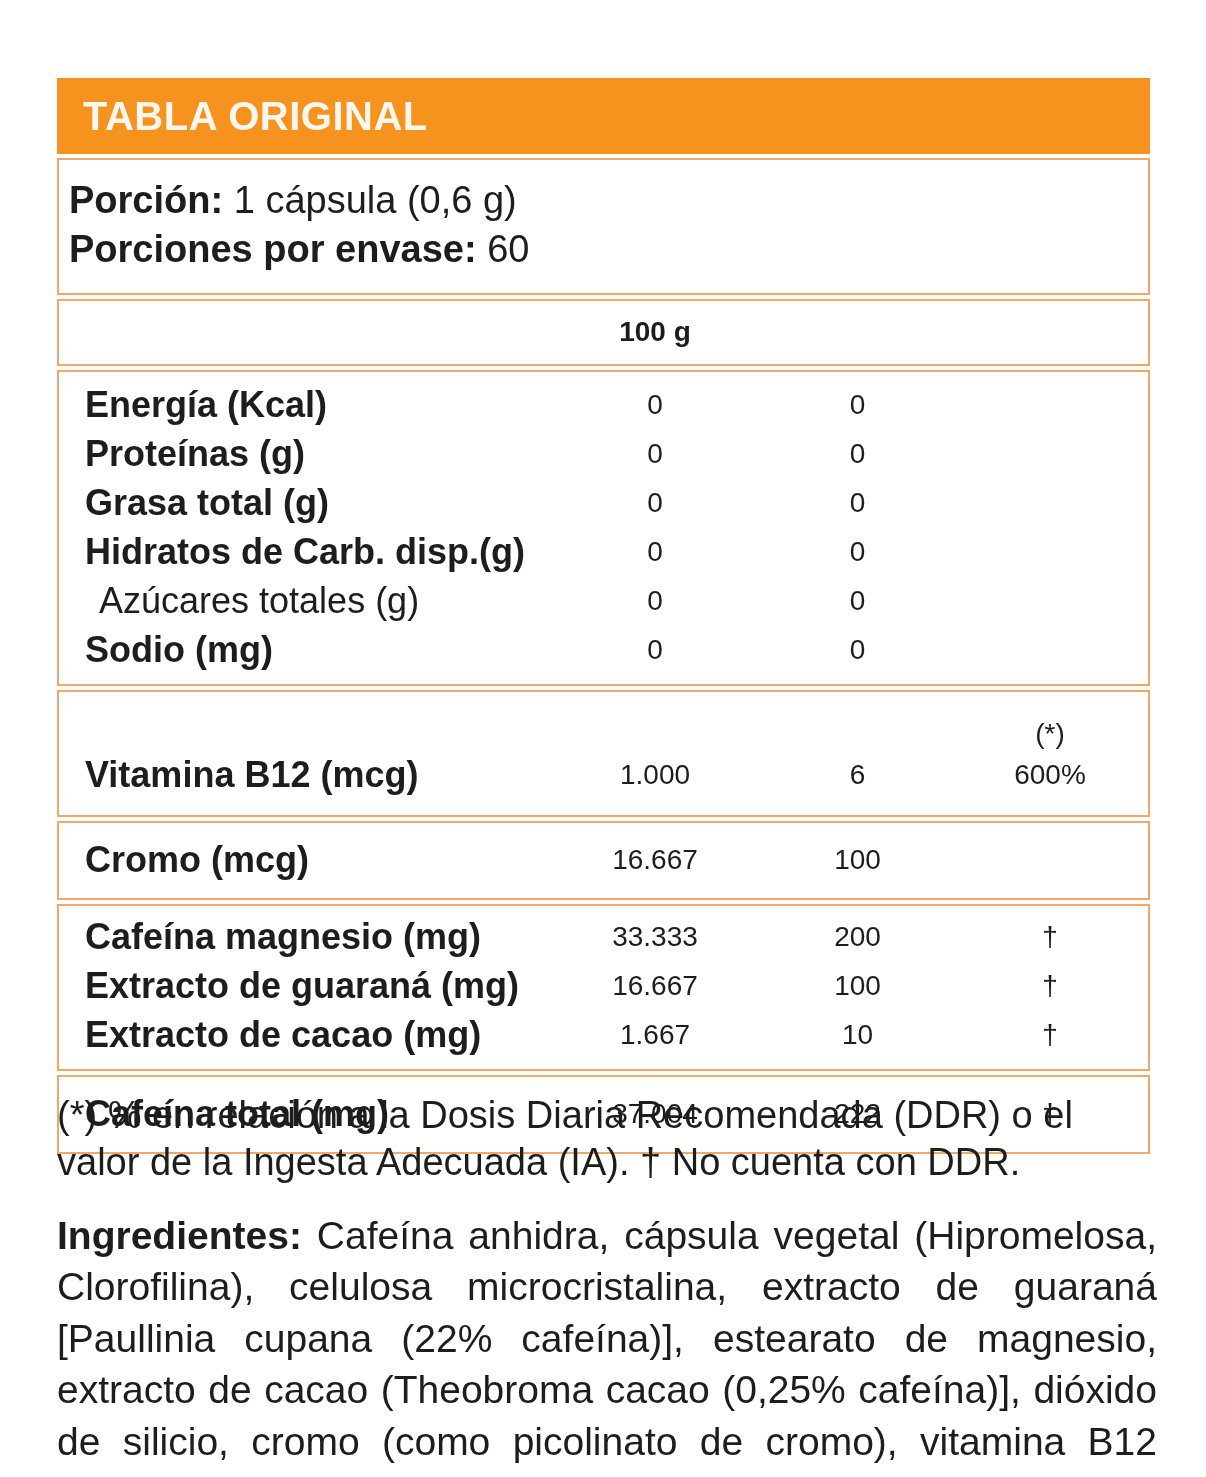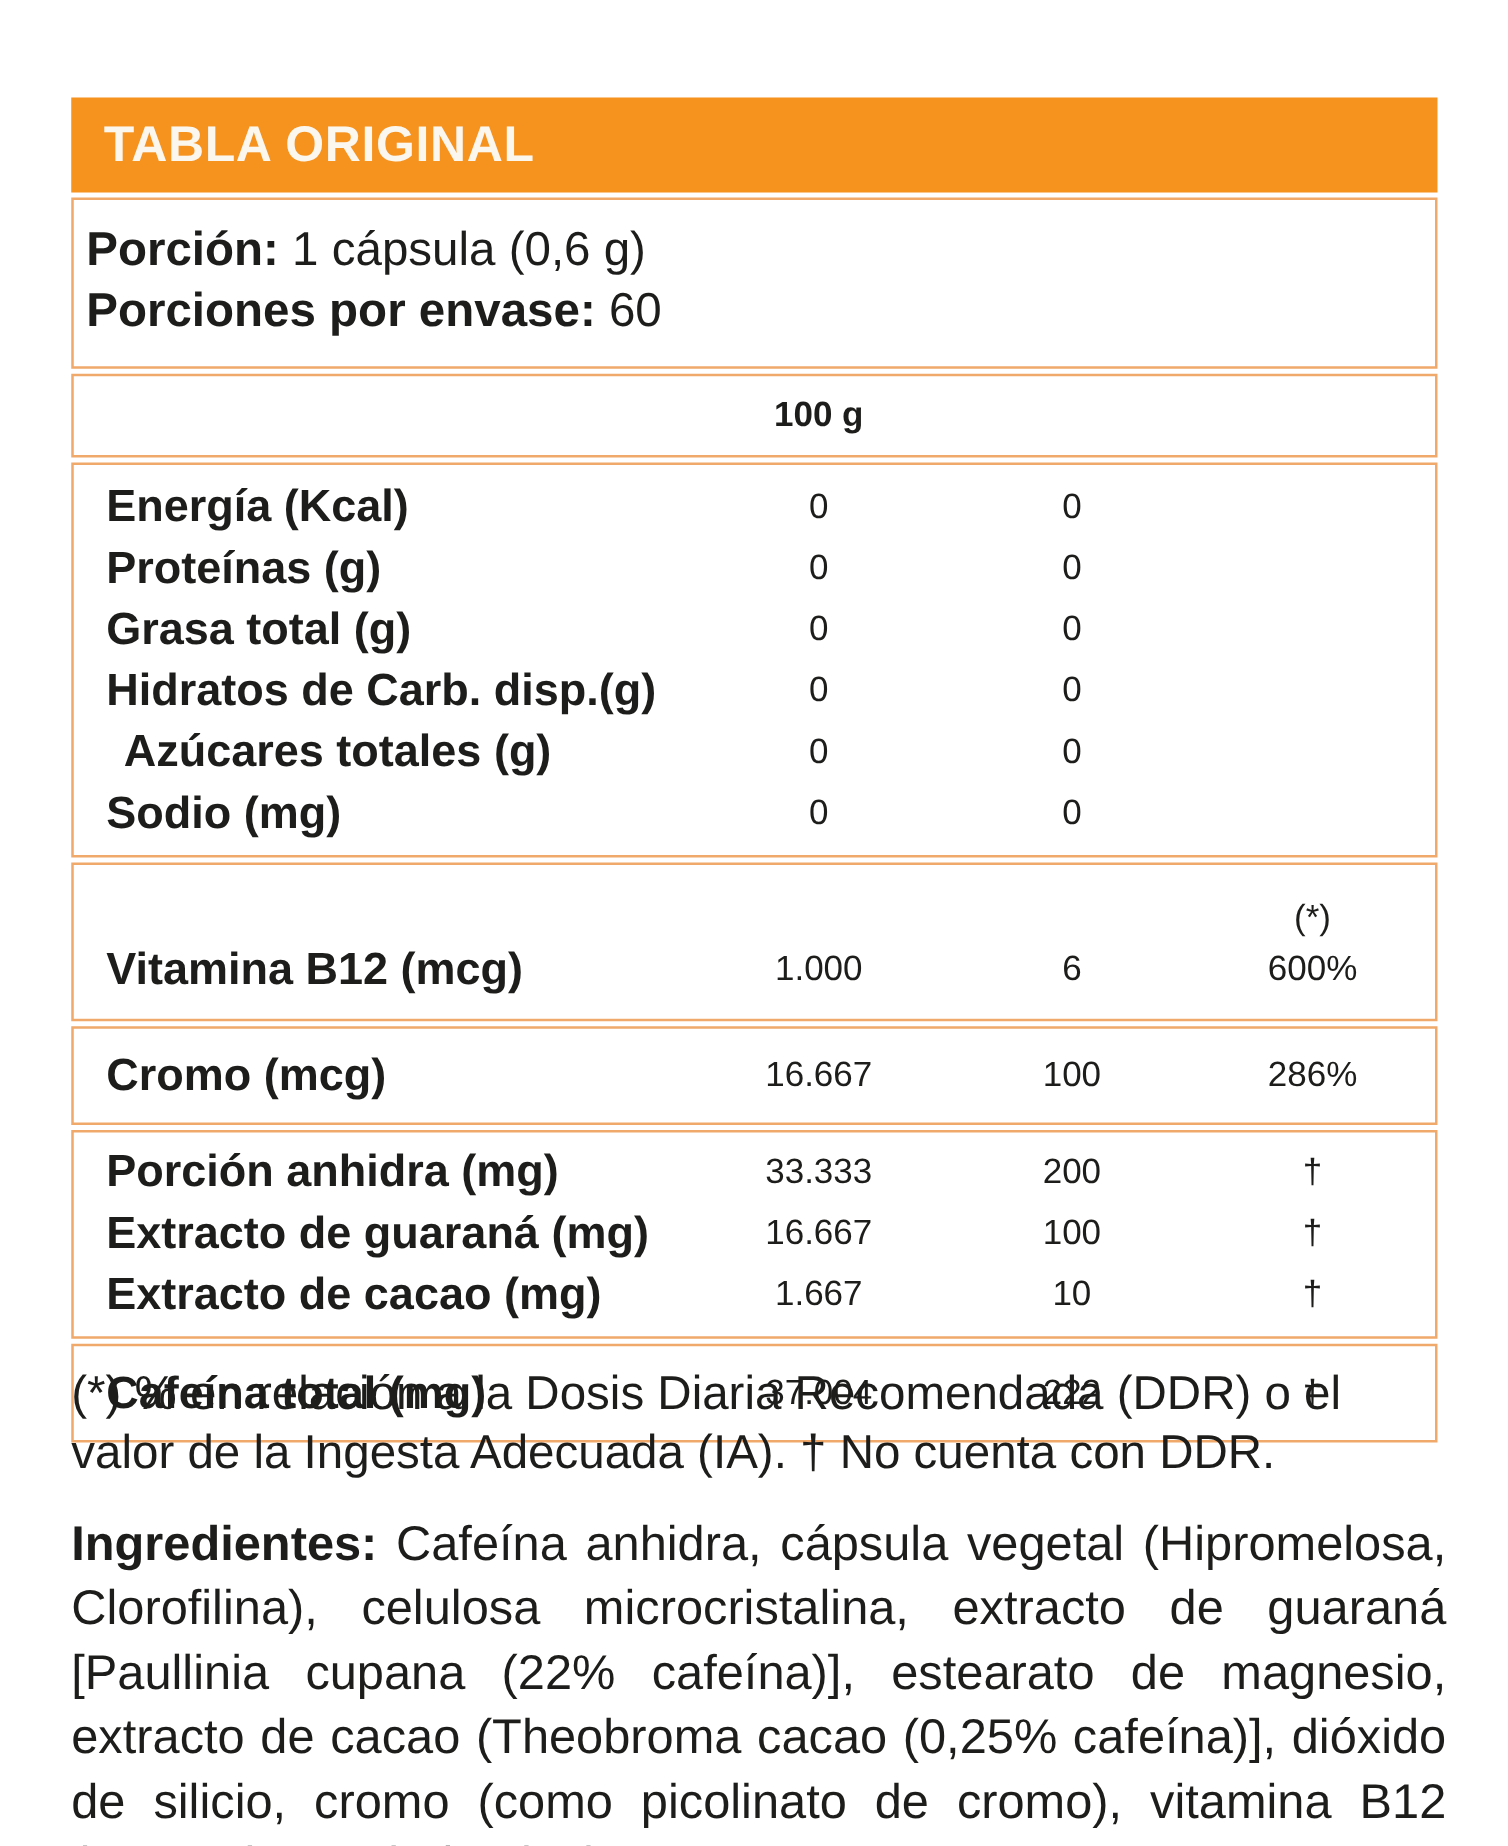--- a/index.html
+++ b/index.html
@@ -38,21 +38,21 @@
   .serving-line { font-size: 38px; line-height: 1.28; }
   .serving-line .lab { font-weight: bold; }
   .row {
     display: grid;
     grid-template-columns: 1fr 200px 205px 180px;
     align-items: center;
     padding: 0 8px 0 26px;
     min-height: 49px;
   }
   .lbl { font-weight: bold; font-size: 36px; }
-  .lbl.normal { font-weight: bold; padding-left: 14px; }
+  .lbl.normal { font-weight: normal; padding-left: 14px; }
   .val { font-size: 28px; text-align: center; font-weight: normal; }
   .colhead .val { font-weight: bold; }
   .cols-box { padding: 6px 0 8px 0; }
   .basic-box { padding: 8px 0 10px 0; }
   .b12-box { padding: 12px 0 16px 0; }
   .asterisk-row { min-height: 46px; align-items: end; }
   .single-box { padding: 12px 0 14px 0; }
   .caffeine-box { padding: 6px 0 10px 0; }
   .footnote {
     position: absolute;
@@ -151,27 +151,26 @@
       <span class="val">6</span>
       <span class="val">600%</span>
     </div>
   </div>
 
   <div class="box single-box">
     <div class="row">
       <span class="lbl">Cromo (mcg)</span>
       <span class="val">16.667</span>
       <span class="val">100</span>
-      <span class="val">286%</span>
     </div>
   </div>
 
   <div class="box caffeine-box">
     <div class="row">
-      <span class="lbl">Porción anhidra (mg)</span>
+      <span class="lbl">Cafeína magnesio (mg)</span>
       <span class="val">33.333</span>
       <span class="val">200</span>
       <span class="val">†</span>
     </div>
     <div class="row">
       <span class="lbl">Extracto de guaraná (mg)</span>
       <span class="val">16.667</span>
       <span class="val">100</span>
       <span class="val">†</span>
     </div>

